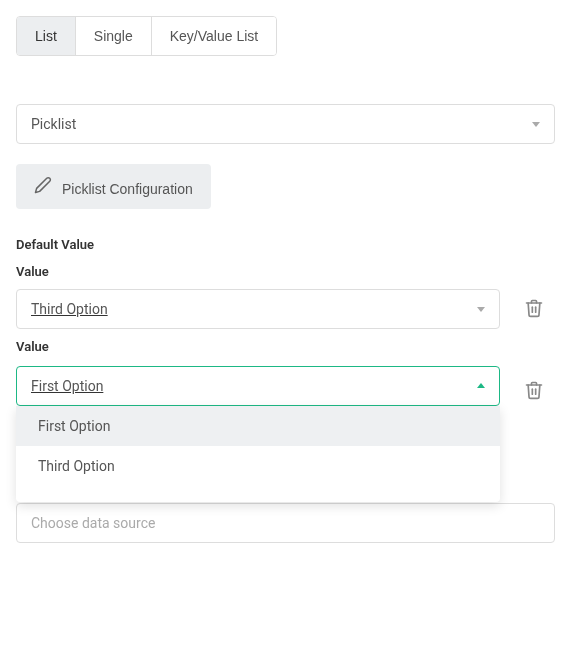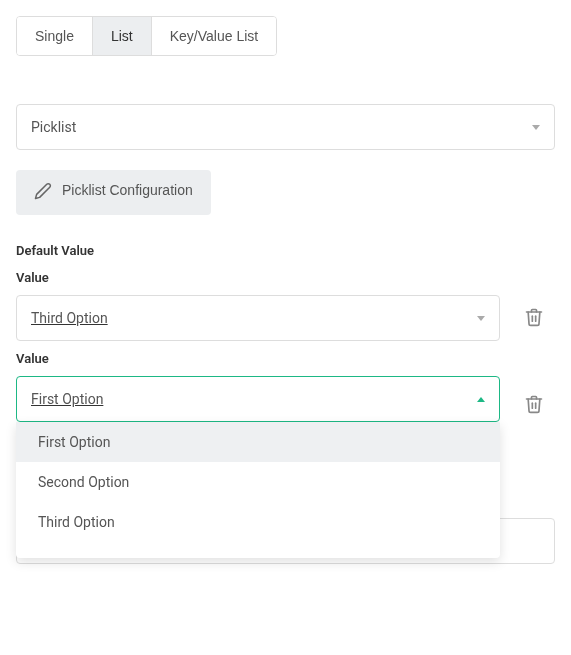--- a/index.html
+++ b/index.html
@@ -50,21 +50,21 @@
       color: #333;
       font-weight: 500;
     }
     .select {
       display: flex;
       align-items: center;
       justify-content: space-between;
       border: 1px solid #ddd;
       border-radius: 4px;
       padding: 0 14px;
-      height: 46px;
+      height: 40px;
       font-size: 14px;
       color: #555;
       background: #fff;
       cursor: pointer;
       gap: 45px;
     }
     .select.full {
       width: 100%;
     }
     .select.active {
@@ -85,21 +85,21 @@
       height: 0;
       border-left: 4px solid transparent;
       border-right: 4px solid transparent;
       border-bottom: 5px solid #1db885;
     }
     .section {
       margin-bottom: 20px;
     }
     .config-btn {
       display: inline-flex;
-      align-items: flex-start;
+      align-items: flex-end;
       gap: 10px;
       background: #eceef0;
       border: none;
       border-radius: 4px;
       padding: 12px 18px;
       font-size: 14px;
       font-weight: 500;
       color: #555;
       cursor: pointer;
       margin-bottom: 28px;
@@ -158,22 +158,22 @@
     }
   </style>
 </head>
 <body>
 
 
 
 
 <div class="section">
   <div class="segment-group">
+    <button class="segment active">List</button>
     <button class="segment">Single</button>
-    <button class="segment active">List</button>
     <button class="segment">Key/Value List</button>
   </div>
 </div>
 
 
 <div class="section">
   <div class="select full">
     <span class="val">Picklist</span>
     <span class="caret-down"></span>
   </div>
@@ -218,21 +218,20 @@
 <div class="value-block">
   <div class="field-label-normal">Value</div>
   <div class="value-row" style="align-items:center;">
     <div class="value-block-wrapper" style="max-width:484px">
       <div class="select active">
         <span class="val">First Option</span>
         <span class="caret-up"></span>
       </div>
       <div class="dropdown-menu">
         <div class="dropdown-item highlighted">First Option</div>
-        <div class="dropdown-item">Second Option</div>
         <div class="dropdown-item">Third Option</div>
       </div>
     </div>
     <button class="trash-btn" style="margin-top:12px">
       <span>
         <svg width="20" height="20" viewBox="0 0 24 24" fill="none" stroke="#888" stroke-width="2" stroke-linecap="round" stroke-linejoin="round">
           <polyline points="3 6 5 6 21 6"></polyline>
           <path d="M19 6l-1 14a2 2 0 0 1-2 2H8a2 2 0 0 1-2-2L5 6"></path>
           <path d="M10 11v6"></path>
           <path d="M14 11v6"></path>

